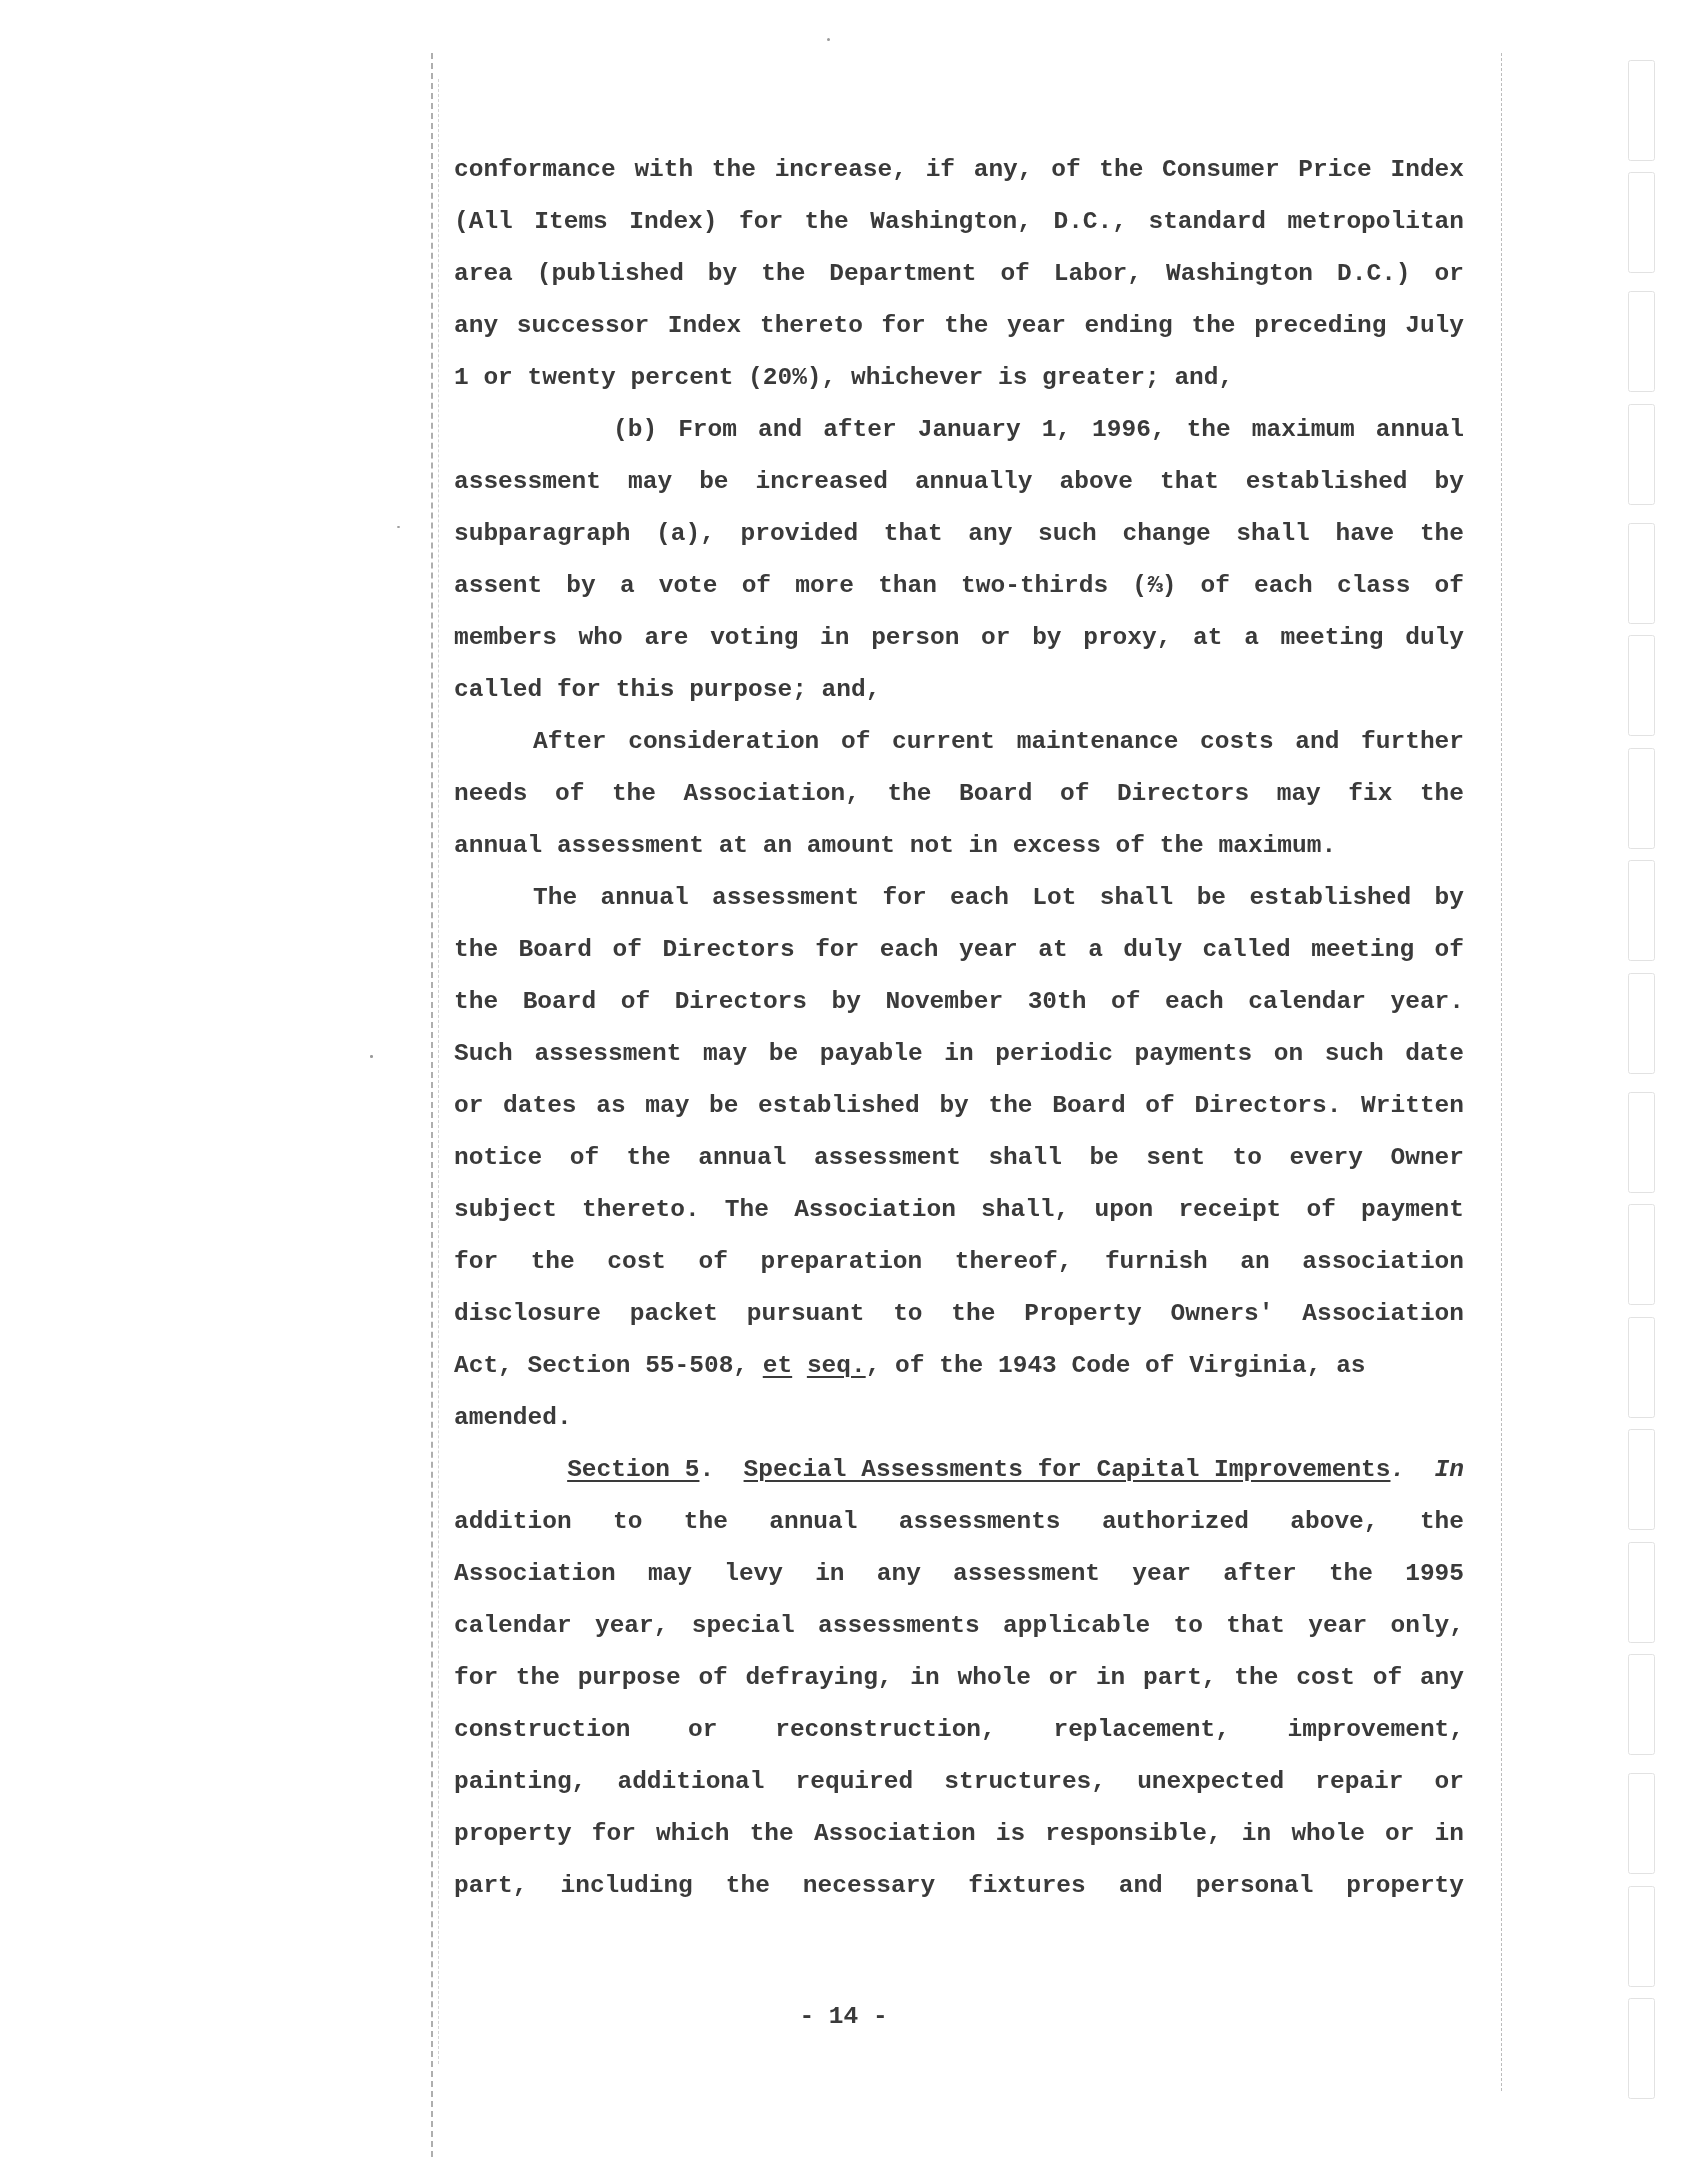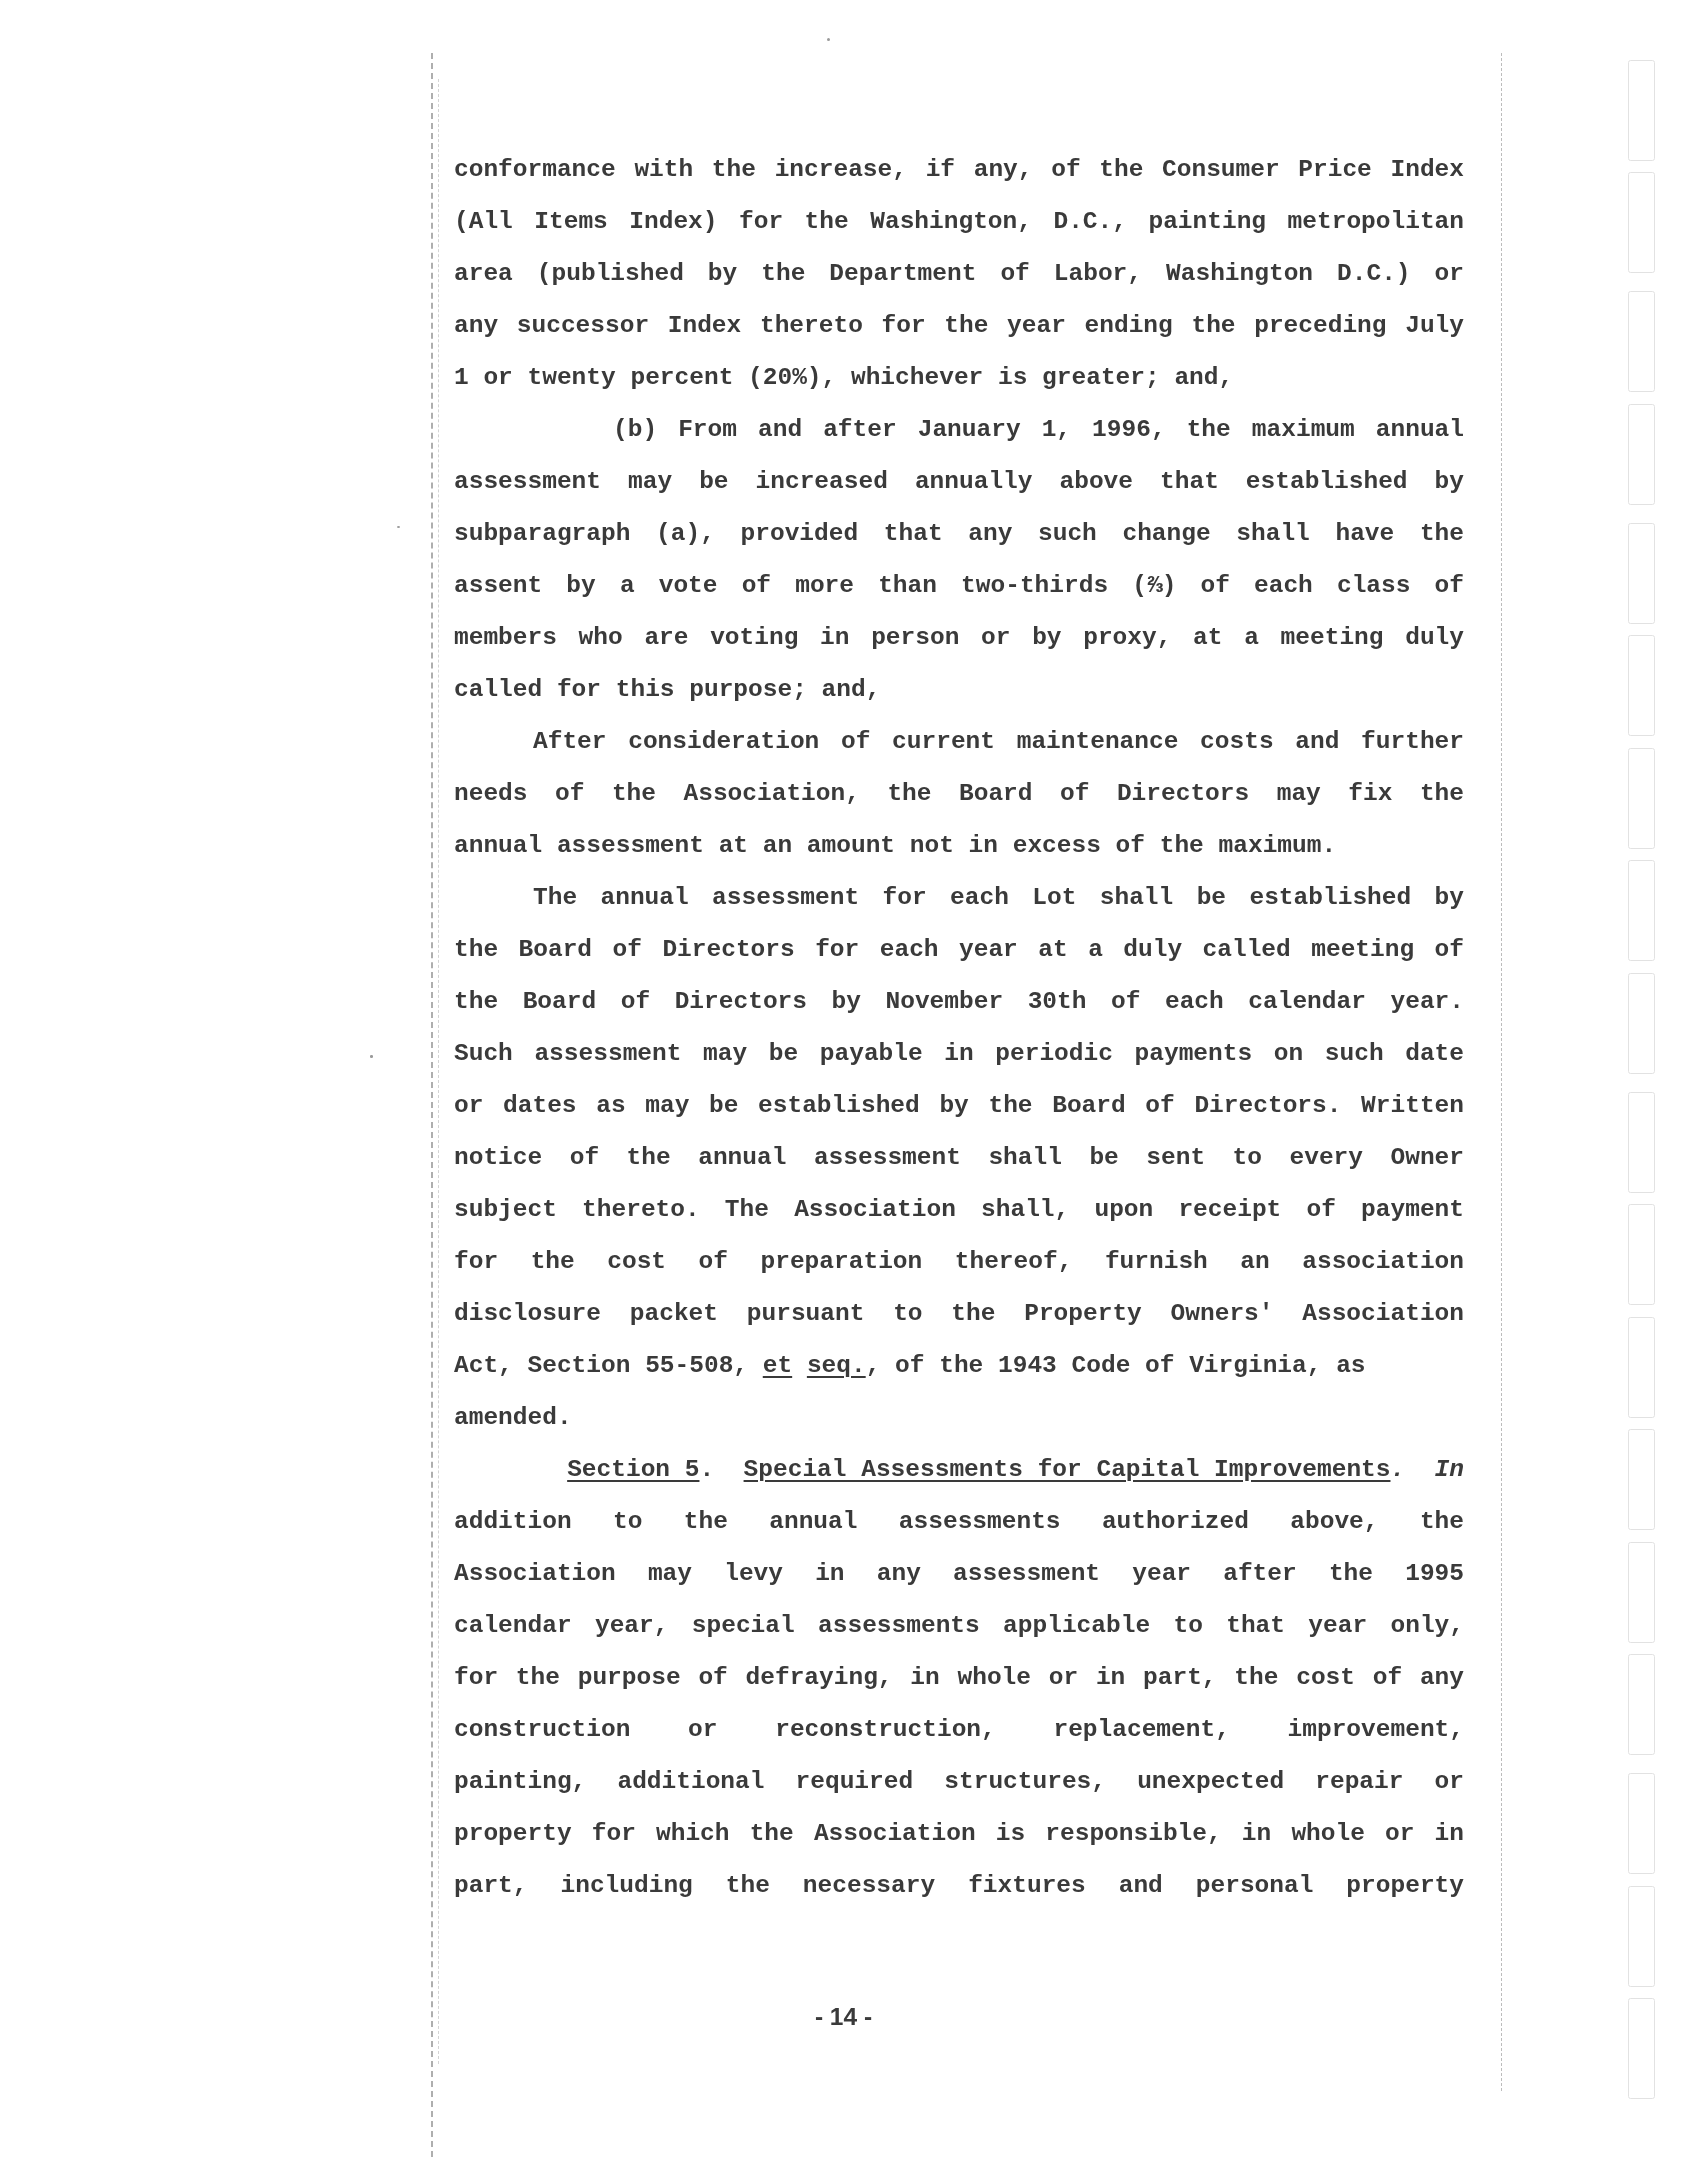--- a/index.html
+++ b/index.html
@@ -27,21 +27,21 @@
     font-family: "Liberation Mono", "DejaVu Sans Mono", monospace;
     font-weight: bold; font-size: 24.5px; line-height: 52px; color: #3a3a3a;
   }
   .line { display: block; white-space: nowrap; height: 52px; }
   .just { text-align: justify; text-align-last: justify; white-space: normal; overflow: hidden; }
   .indent-sub { padding-left: 159px; }
   .indent-para { padding-left: 79px; }
   .u { text-decoration: underline; text-underline-offset: 4px; text-decoration-thickness: 2px; }
   .page-number {
     position: absolute; left: 0; width: 1687px; top: 2003px; text-align: center;
-    font-family: Liberation Sans, sans-serif;
+    font-family: Liberation Mono, monospace;
     font-weight: bold; font-size: 24.5px; color: #3a3a3a;
   }
   .speck { position: absolute; background: #9a9a9a; border-radius: 50%; }
 </style>
 </head>
 <body>
 
 <div class="page">
 
   <div class="margin-line-left"></div>
@@ -70,21 +70,21 @@
   </div>
 
   <div class="speck" style="left:827px;top:38px;width:3.3px;height:3.3px;"></div>
   <div class="speck" style="left:397px;top:526px;width:3.3px;height:2px;"></div>
   <div class="speck" style="left:370px;top:1055px;width:2.6px;height:2.6px;"></div>
 
   <div class="text-block">
 
     <div>
       <span class="line just">conformance with the increase, if any, of the Consumer Price Index</span>
-      <span class="line just">(All Items Index) for the Washington, D.C., painting metropolitan</span>
+      <span class="line just">(All Items Index) for the Washington, D.C., standard metropolitan</span>
       <span class="line just">area (published by the Department of Labor, Washington D.C.) or</span>
       <span class="line just">any successor Index thereto for the year ending the preceding July</span>
       <span class="line">1 or twenty percent (20%), whichever is greater; and,</span>
     </div>
 
     <div>
       <span class="line just indent-sub">(b)  From and after January 1, 1996, the maximum annual</span>
       <span class="line just">assessment may be increased annually above that established by</span>
       <span class="line just">subparagraph (a), provided that any such change shall have the</span>
       <span class="line just">assent by a vote of more than two-thirds (⅔) of each class of</span>

